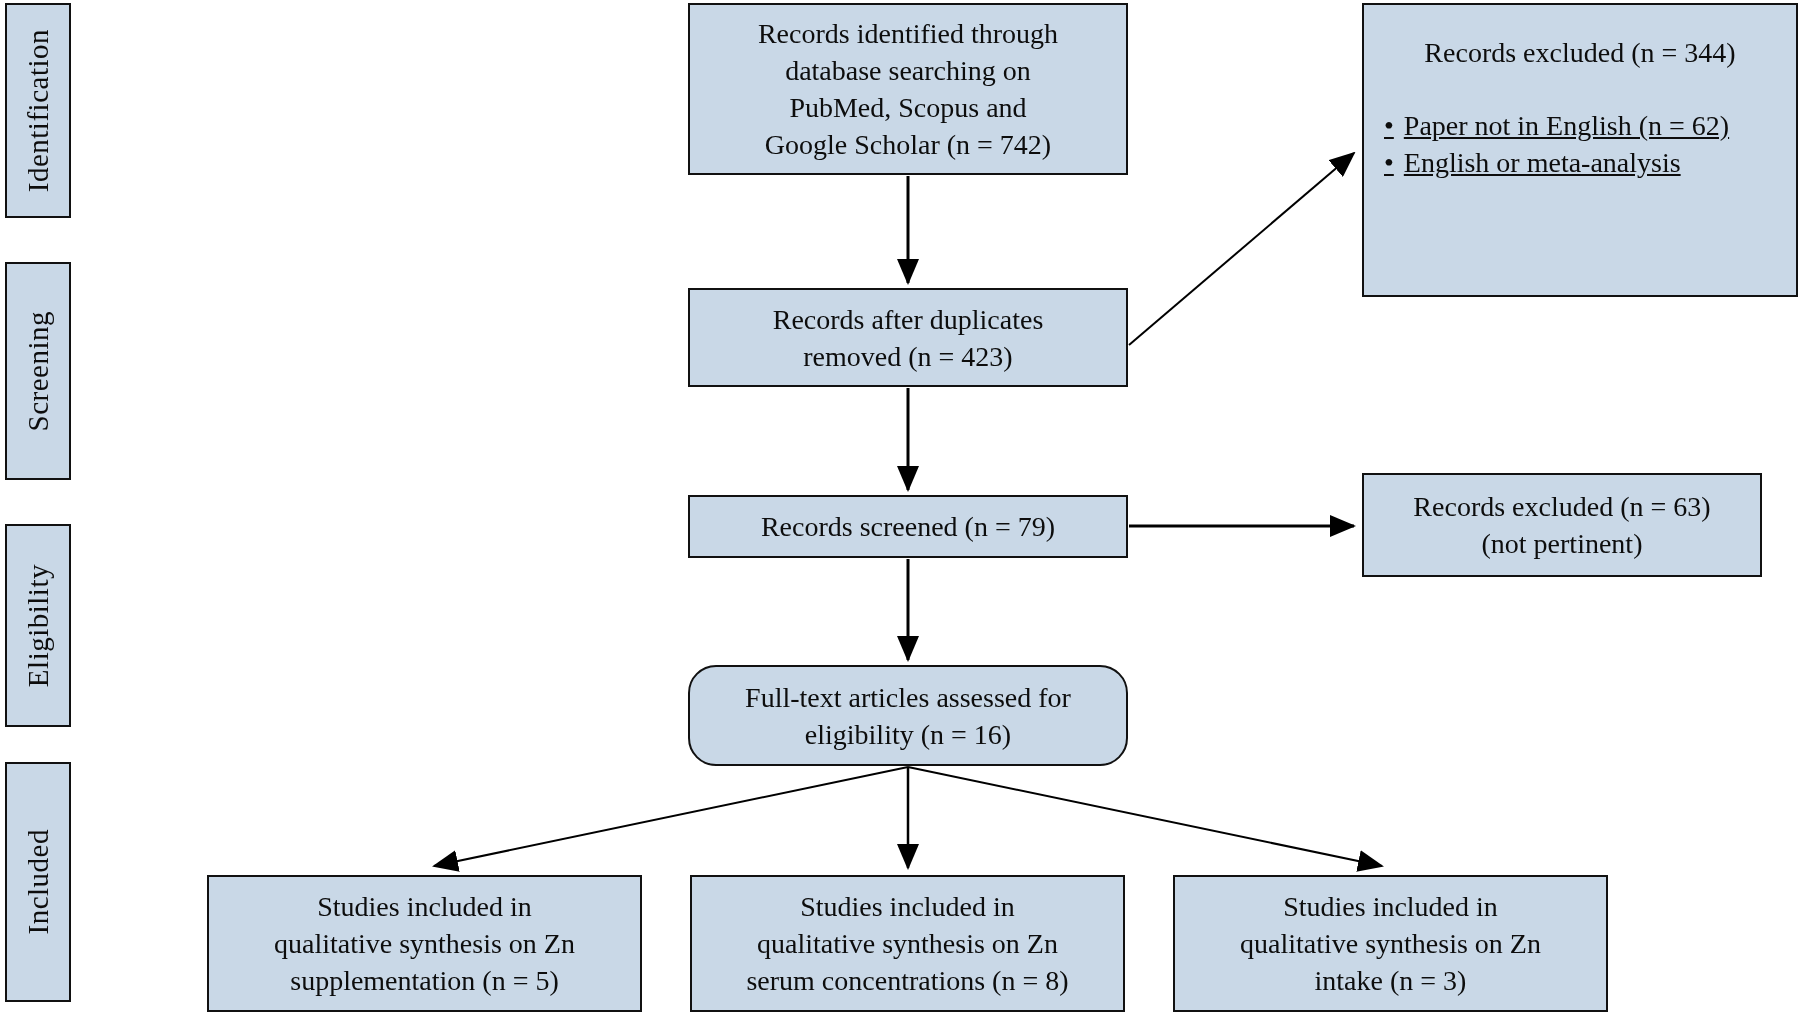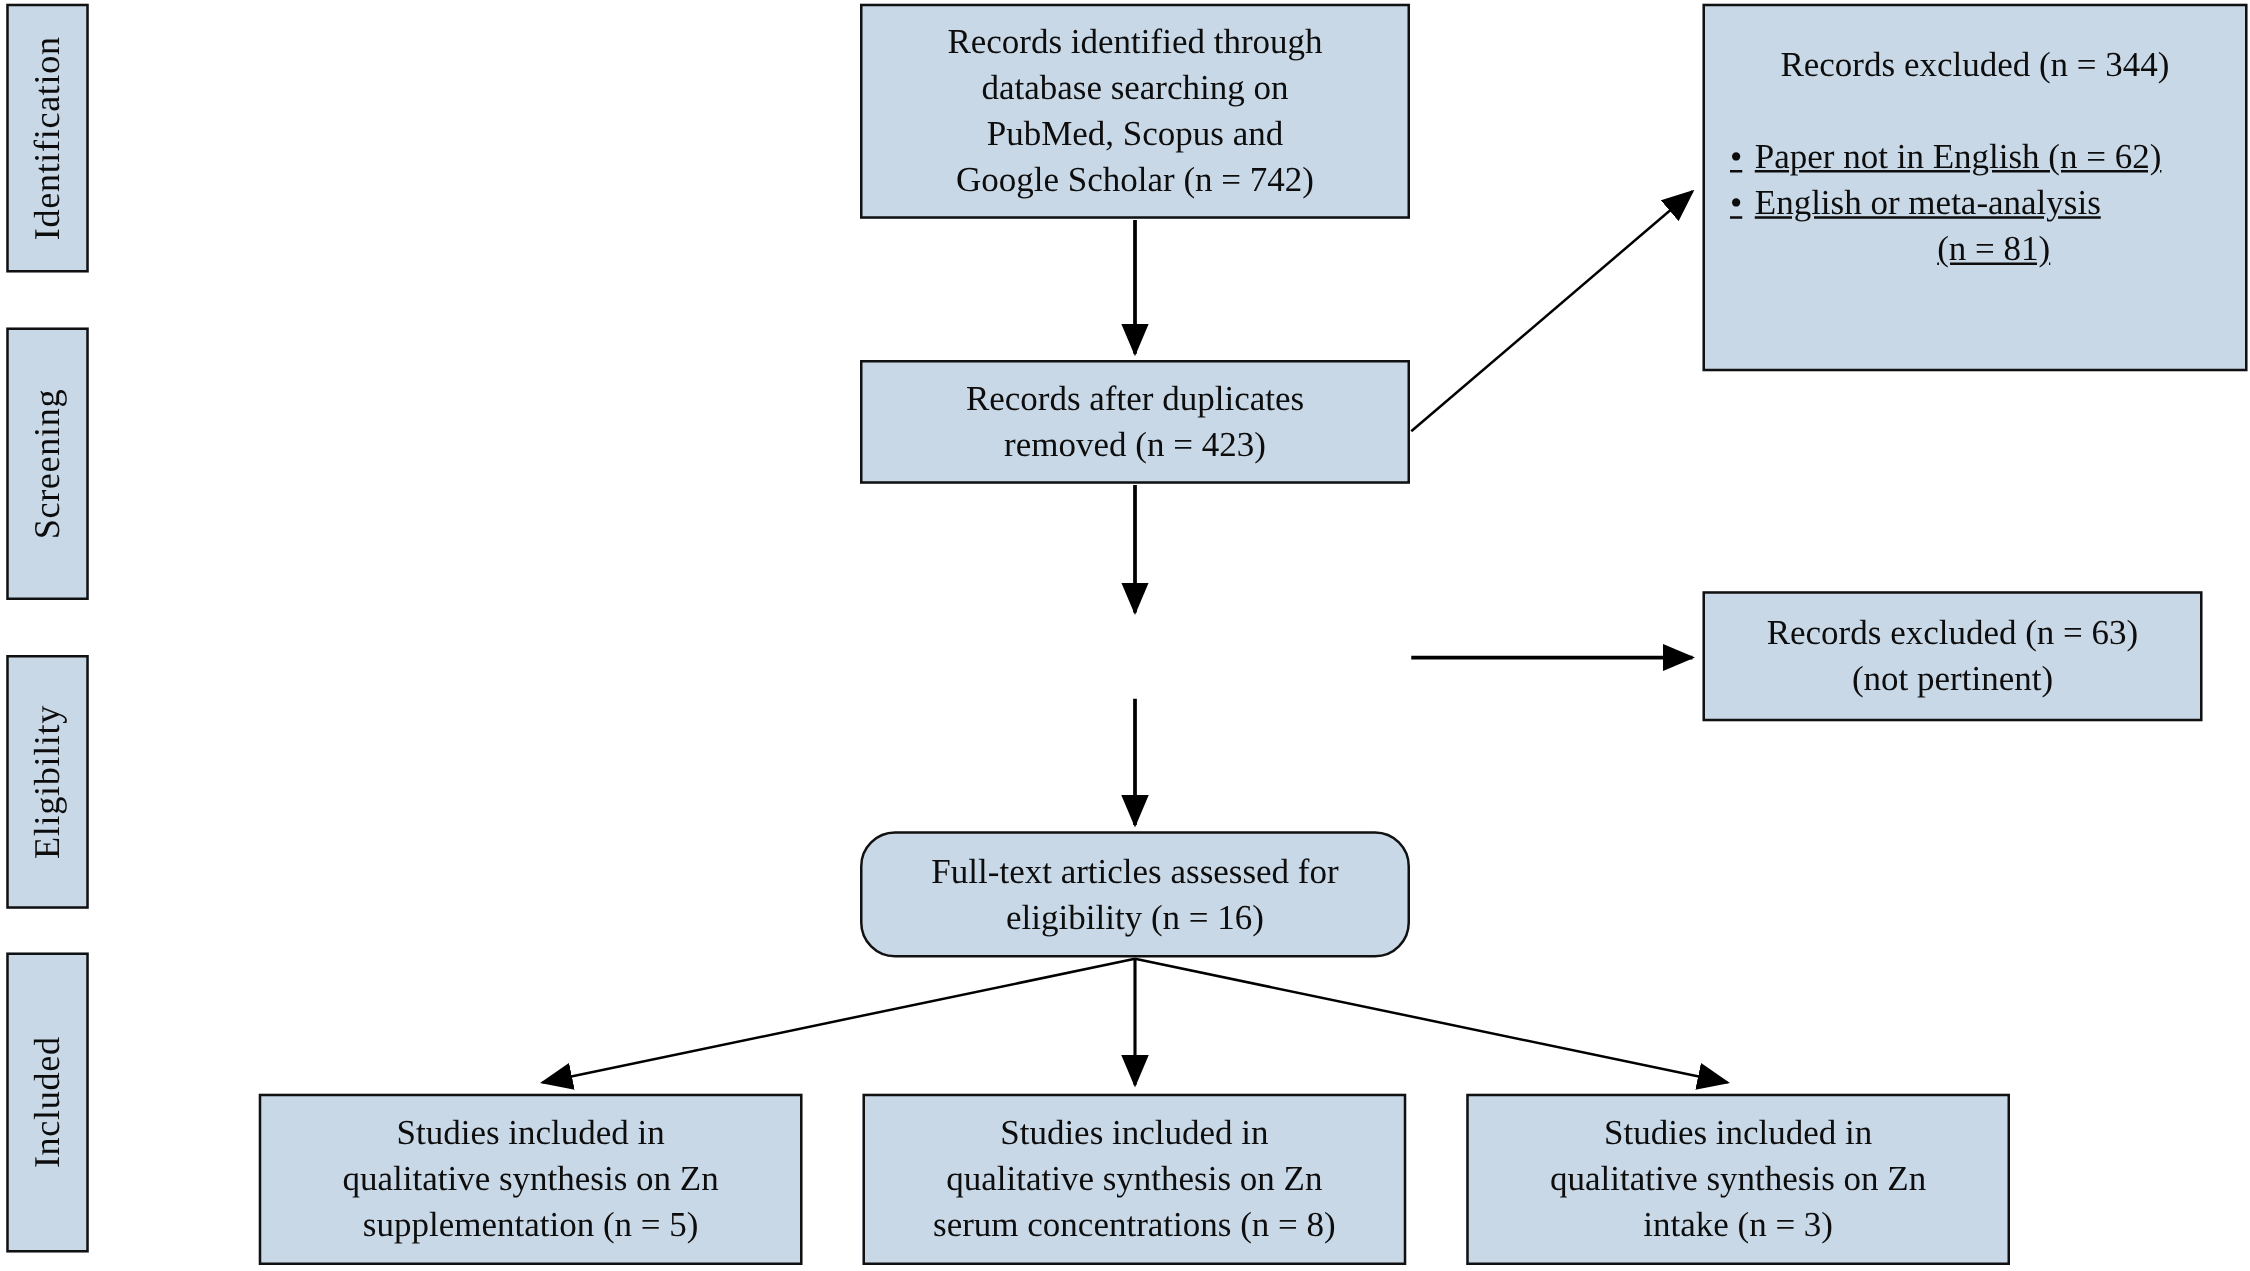--- a/index.html
+++ b/index.html
@@ -86,36 +86,38 @@
 database searching on
 PubMed, Scopus and
 Google Scholar (n = 742)</div>
   </div>
 
   <div class="box" style="left:688px;top:288px;width:440px;height:99px;">
     <div class="txt">Records after duplicates
 removed (n = 423)</div>
   </div>
 
+  <div class="box" style="left:688px;top:495px;width:440px;height:63px;">
+    <div class="txt">Records screened (n = 79)</div>
+  </div>
 
   <div class="box" style="left:688px;top:665px;width:440px;height:101px;border-radius:28px;">
     <div class="txt">Full-text articles assessed for
 eligibility (n = 16)</div>
   </div>
 
   <div class="box" id="box-excluded-1" style="left:1362px;top:3px;width:436px;height:294px;">
     <div class="title">Records excluded (n = 344)</div>
     <ul>
       <li>
         <span class="bullet">•</span><em></em><span>Paper not in English (n = 62)</span>
         <div class="l2"></div>
       </li>
       <li>
         <span class="bullet">•</span><em></em><span>English or meta-analysis</span>
-        <div class="l2">(n = 81)</div>
       </li>
     </ul>
   </div>
 
   <div class="box" style="left:1362px;top:473px;width:400px;height:104px;">
     <div class="txt">Records excluded (n = 63)
 (not pertinent)</div>
   </div>
 
   <div class="box" style="left:207px;top:875px;width:435px;height:137px;">

